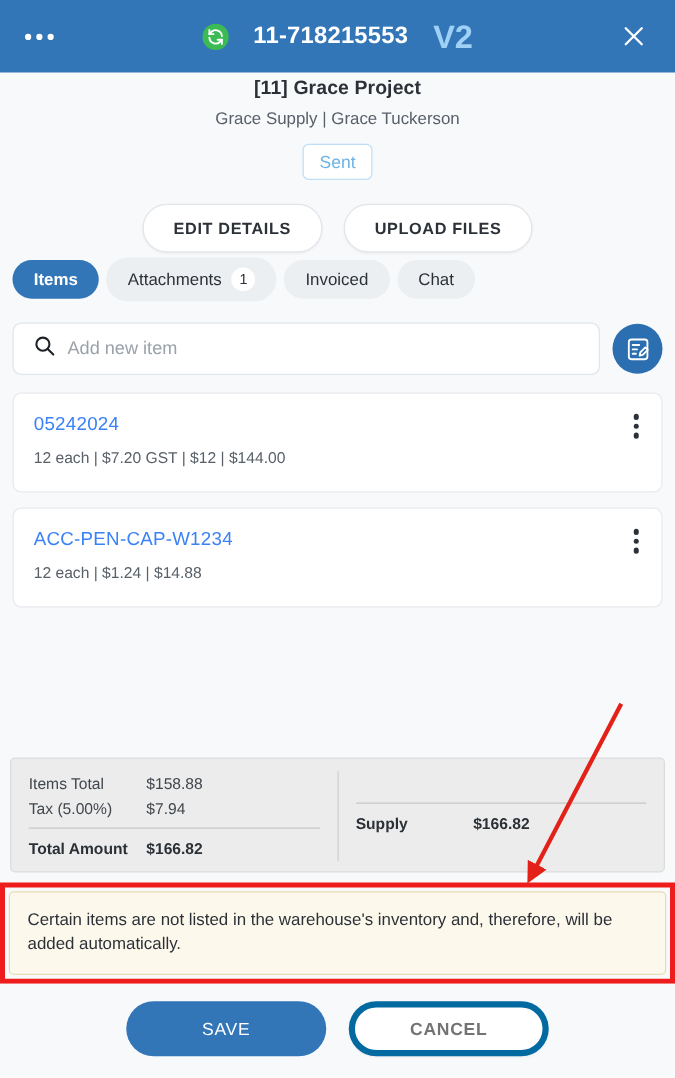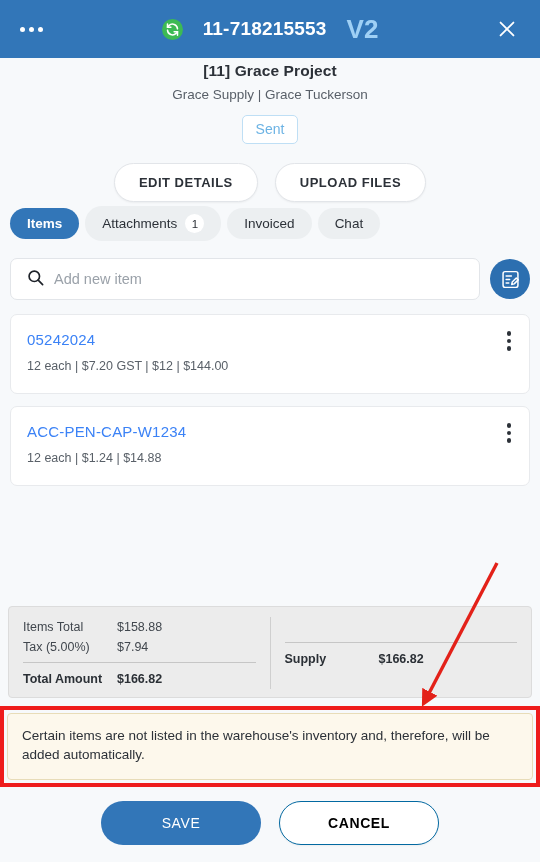--- a/index.html
+++ b/index.html
@@ -305,22 +305,22 @@
     border: none;
     border-radius: 24px;
     width: 160px; height: 44px;
     font-size: 14px; font-weight: normal;
     letter-spacing: .6px;
     cursor: pointer;
     font-family: "Liberation Sans", sans-serif;
   }
   .cancel-btn {
     background: #ffffff;
-    color: #000000;
-    border: 1px solid #0369a1;
+    color: #737373;
+    border: 5px solid #0369a1;
     border-radius: 24px;
     width: 160px; height: 44px;
     font-size: 14px; font-weight: bold;
     letter-spacing: .6px;
     cursor: pointer;
     font-family: "Liberation Sans", sans-serif;
     box-shadow: 0 1px 2px rgba(0,0,0,.05);
   }
 
   .annotation-arrow {

